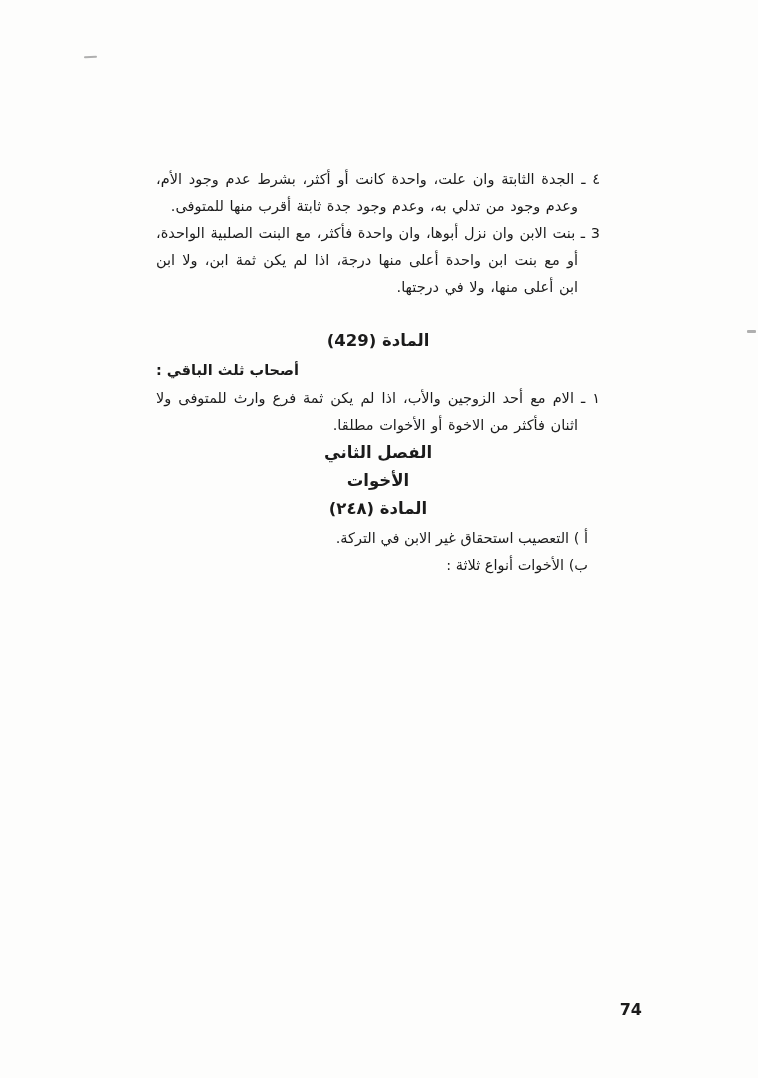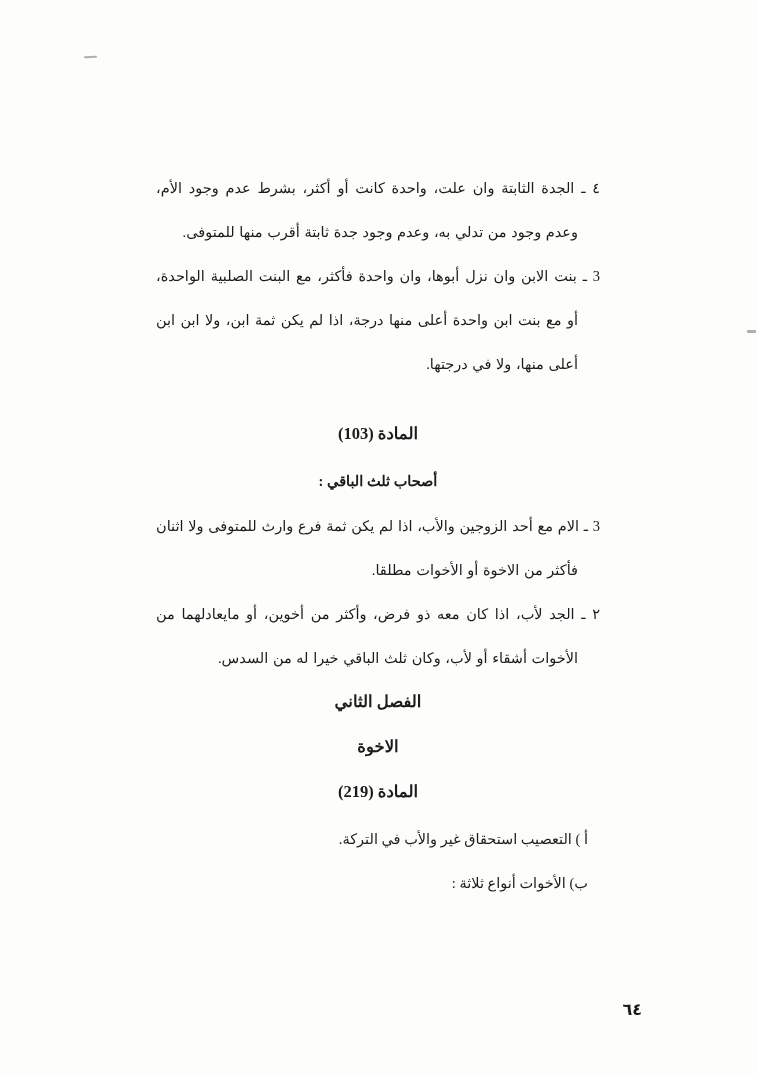--- a/index.html
+++ b/index.html
@@ -16,22 +16,21 @@
     direction: rtl;
     overflow: hidden;
   }
 
   .text-block {
     position: absolute;
     top: 166px;
     right: 158px;
     width: 444px;
     font-size: 14.5px;
-    line-height: 44px;
-    font-family: Liberation Serif, serif;
+    line-height: 27px;
   }
 
   
   .item {
     text-align: justify;
     padding-right: 22px;
     text-indent: -22px;
     word-spacing: 1px;
   }
 
@@ -39,21 +38,21 @@
     text-align: center;
     font-weight: bold;
     font-size: 16.5px;
   }
   .h-247   { margin-top: 26px; margin-bottom: 3px; }
   .h-chapter { }
   .h-sub   { margin-top: 1px; }
   .h-248   { margin-top: 1px; margin-bottom: 3px; }
 
   .intro {
-    text-align: center;
+    text-align: left;
     font-weight: bold;
     margin-bottom: 1px;
   }
 
   .lettered {
     text-align: right;
     padding-right: 12px;
   }
 
   .page-number {
@@ -79,31 +78,30 @@
   <div class="speck speck-2"></div>
 
   <main class="text-block" lang="ar" dir="rtl">
 
     <section>
       <p class="item">٤ ـ الجدة الثابتة وان علت، واحدة كانت أو أكثر، بشرط عدم وجود الأم، وعدم وجود من تدلي به، وعدم وجود جدة ثابتة أقرب منها للمتوفى.</p>
       <p class="item">3 ـ بنت الابن وان نزل أبوها، وان واحدة فأكثر، مع البنت الصلبية الواحدة، أو مع بنت ابن واحدة أعلى منها درجة، اذا لم يكن ثمة ابن، ولا ابن ابن أعلى منها، ولا في درجتها.</p>
     </section>
 
     <section>
-      <h2 class="heading h-247">المادة (103)</h2>
+      <h2 class="heading h-247">المادة (429)</h2>
       <p class="intro">أصحاب ثلث الباقي :</p>
-      <p class="item">3 ـ الام مع أحد الزوجين والأب، اذا لم يكن ثمة فرع وارث للمتوفى ولا اثنان فأكثر من الاخوة أو الأخوات مطلقا.</p>
-      <p class="item">٢ ـ الجد لأب، اذا كان معه ذو فرض، وأكثر من أخوين، أو مايعادلهما من الأخوات أشقاء أو لأب، وكان ثلث الباقي خيرا له من السدس.</p>
+      <p class="item">١ ـ الام مع أحد الزوجين والأب، اذا لم يكن ثمة فرع وارث للمتوفى ولا اثنان فأكثر من الاخوة أو الأخوات مطلقا.</p>
     </section>
 
     <section>
       <h2 class="heading h-chapter">الفصل الثاني</h2>
-      <h3 class="heading h-sub">الاخوة</h3>
-      <h3 class="heading h-248">المادة (219)</h3>
-      <p class="lettered">أ ) التعصيب استحقاق غير والأب في التركة.</p>
+      <h3 class="heading h-sub">الأخوات</h3>
+      <h3 class="heading h-248">المادة (٢٤٨)</h3>
+      <p class="lettered">أ ) التعصيب استحقاق غير الابن في التركة.</p>
       <p class="lettered">ب) الأخوات أنواع ثلاثة :</p>
     </section>
 
   </main>
 
-  <div class="page-number">٦٤</div>
+  <div class="page-number">74</div>
 
 </div>
 
 </body></html>

